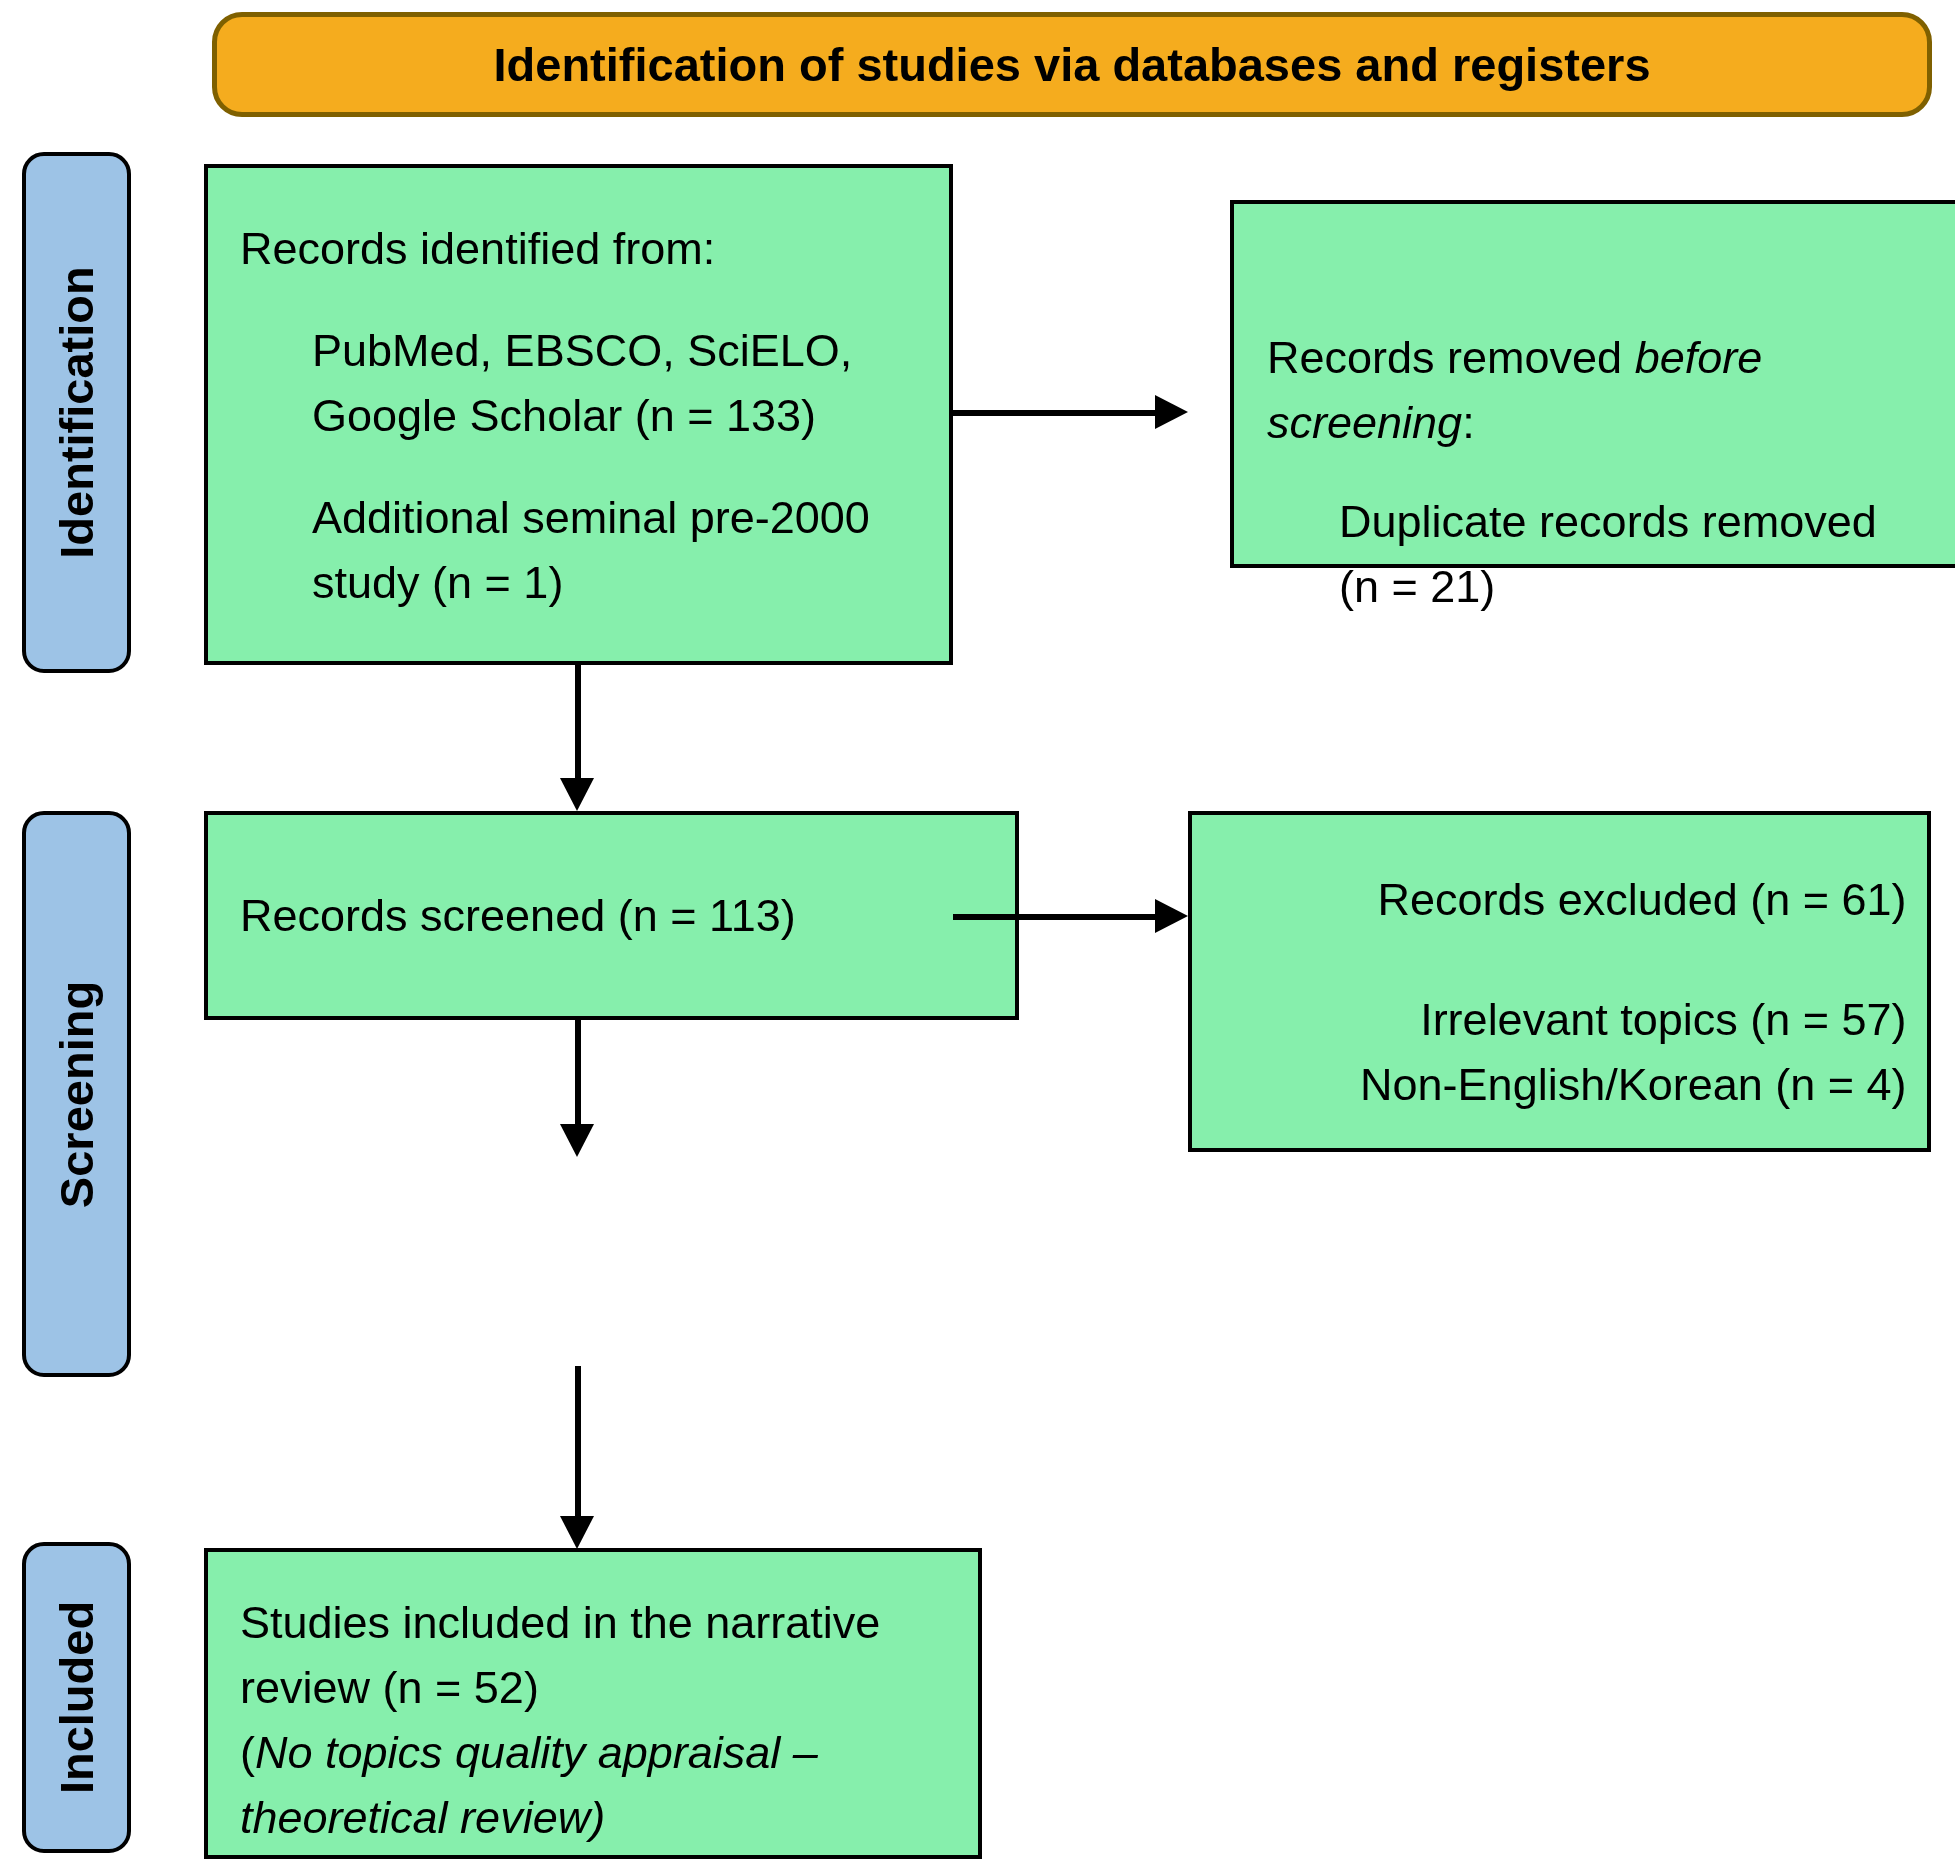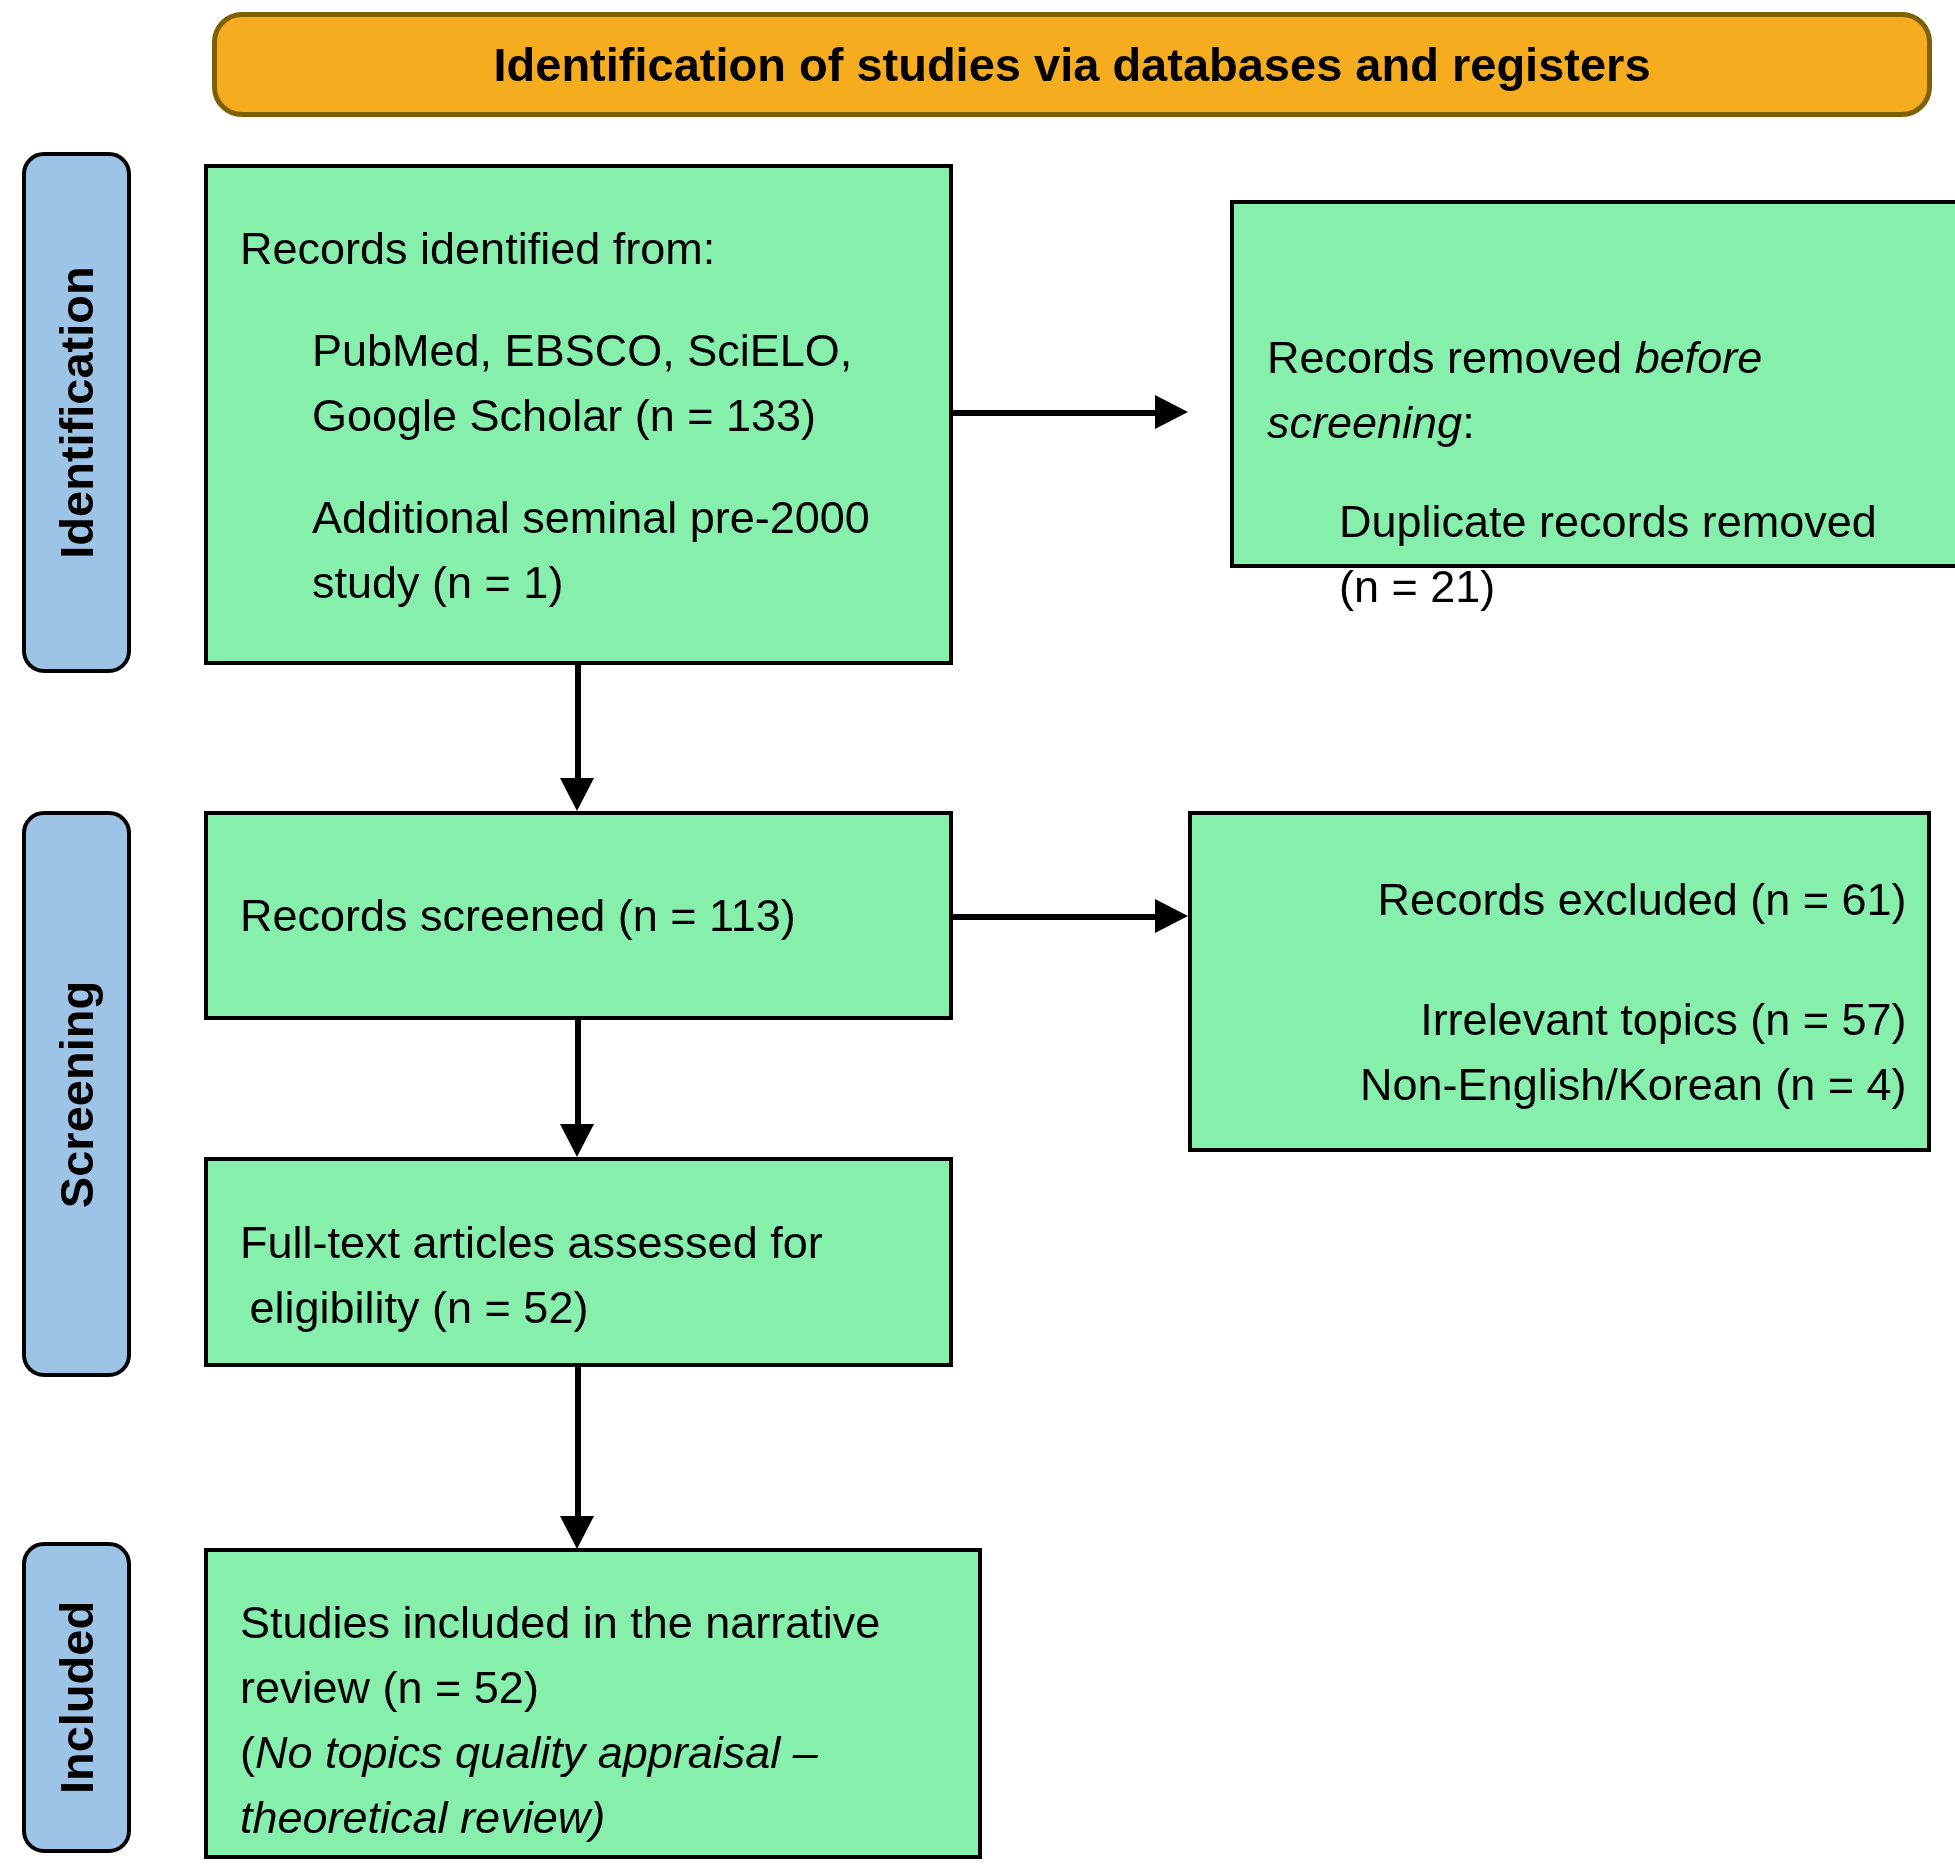--- a/index.html
+++ b/index.html
@@ -27,21 +27,21 @@
     box-sizing:border-box; font-size:45px; line-height:65px;
   }
   .box .bline { white-space:nowrap; }
   .indent { margin-left:72px; }
   .gap55 { margin-top:37px; }
   .gap50 { margin-top:34px; }
   .gap80 { margin-top:55px; }
   .em { font-style:italic; }
   .box-records-identified { left:204px; top:164px;  width:749px; height:501px; padding:48px 20.4px 0 32px; }
   .box-records-removed   { left:1230px; top:164px; width:743px; height:368px; padding:121px 20.4px 0 33px;margin-top:36px; }
-  .box-records-screened  { left:204px; top:811px; width:749px; height:209px; padding:0 20.4px 0 32px;
+  .box-records-screened  { left:204px; top:811px; width:815px; height:209px; padding:0 20.4px 0 32px;
                            display:flex; flex-direction:column; justify-content:center; }
   .box-records-excluded  { left:1188px; top:811px; width:743px; height:341px; padding:52px 20.4px 0 33px;text-align:right; }
   .box-fulltext          { left:204px; top:1157px; width:749px; height:210px; padding:49px 20.4px 0 32px; }
   .box-included          { left:204px; top:1548px; width:778px; height:311px; padding:38px 20.4px 0 32px; }
   .eligibility-line { margin-left:9.5px; }
   .vstem { position:absolute; width:5.5px; background:#000000; }
   .vhead { position:absolute; width:0; height:0;
            border-left:17.7px solid transparent; border-right:17.7px solid transparent;
            border-top:33px solid #000000; }
   .hstem { position:absolute; height:5.5px; background:#000000; }
@@ -94,24 +94,20 @@
   </div>
 
   <div class="box box-records-excluded">
     <div class="bline">Records excluded (n = 61)</div>
     <div class="indent gap80">
       <div class="bline">Irrelevant topics (n = 57)</div>
       <div class="bline">Non-English/Korean (n = 4)</div>
     </div>
   </div>
 
-  <div class="box box-fulltext">
-    <div class="bline">Full-text articles assessed for</div>
-    <div class="bline eligibility-line">eligibility (n = 52)</div>
-  </div>
 
   <div class="box box-included">
     <div class="bline">Studies included in the narrative</div>
     <div class="bline">review (n = 52)</div>
     <div class="bline"><span>(</span><span class="em">No topics quality appraisal –</span></div>
     <div class="bline"><span class="em">theoretical review)</span></div>
   </div>
 
   <div class="hstem" style="left:953px; top:410px; width:204px;"></div>
   <div class="hhead" style="left:1155px; top:395px;"></div>

